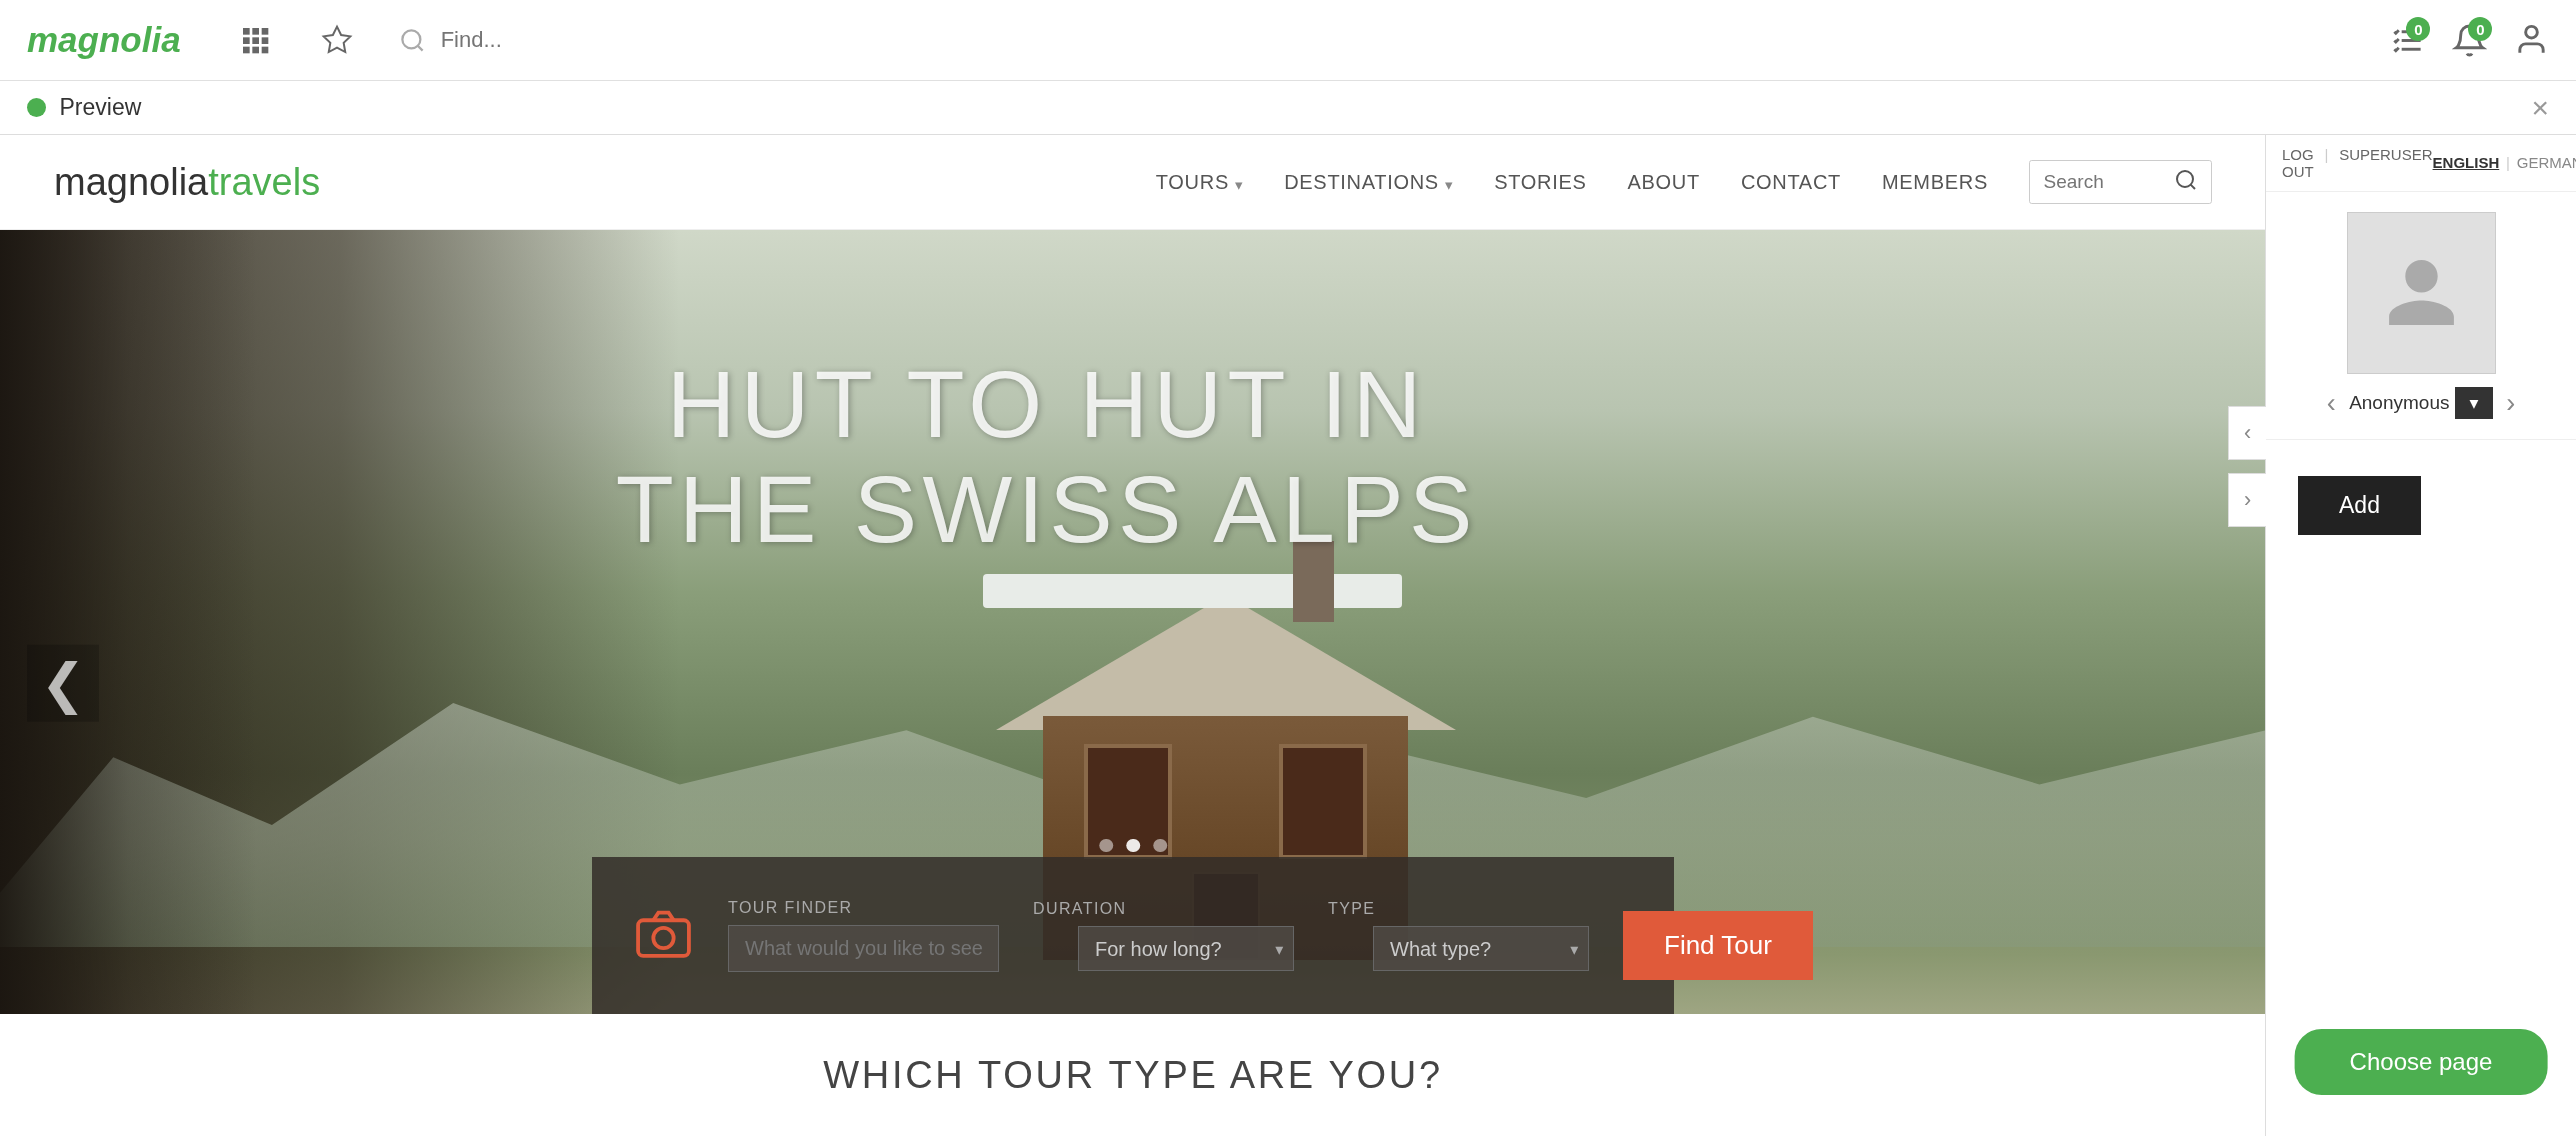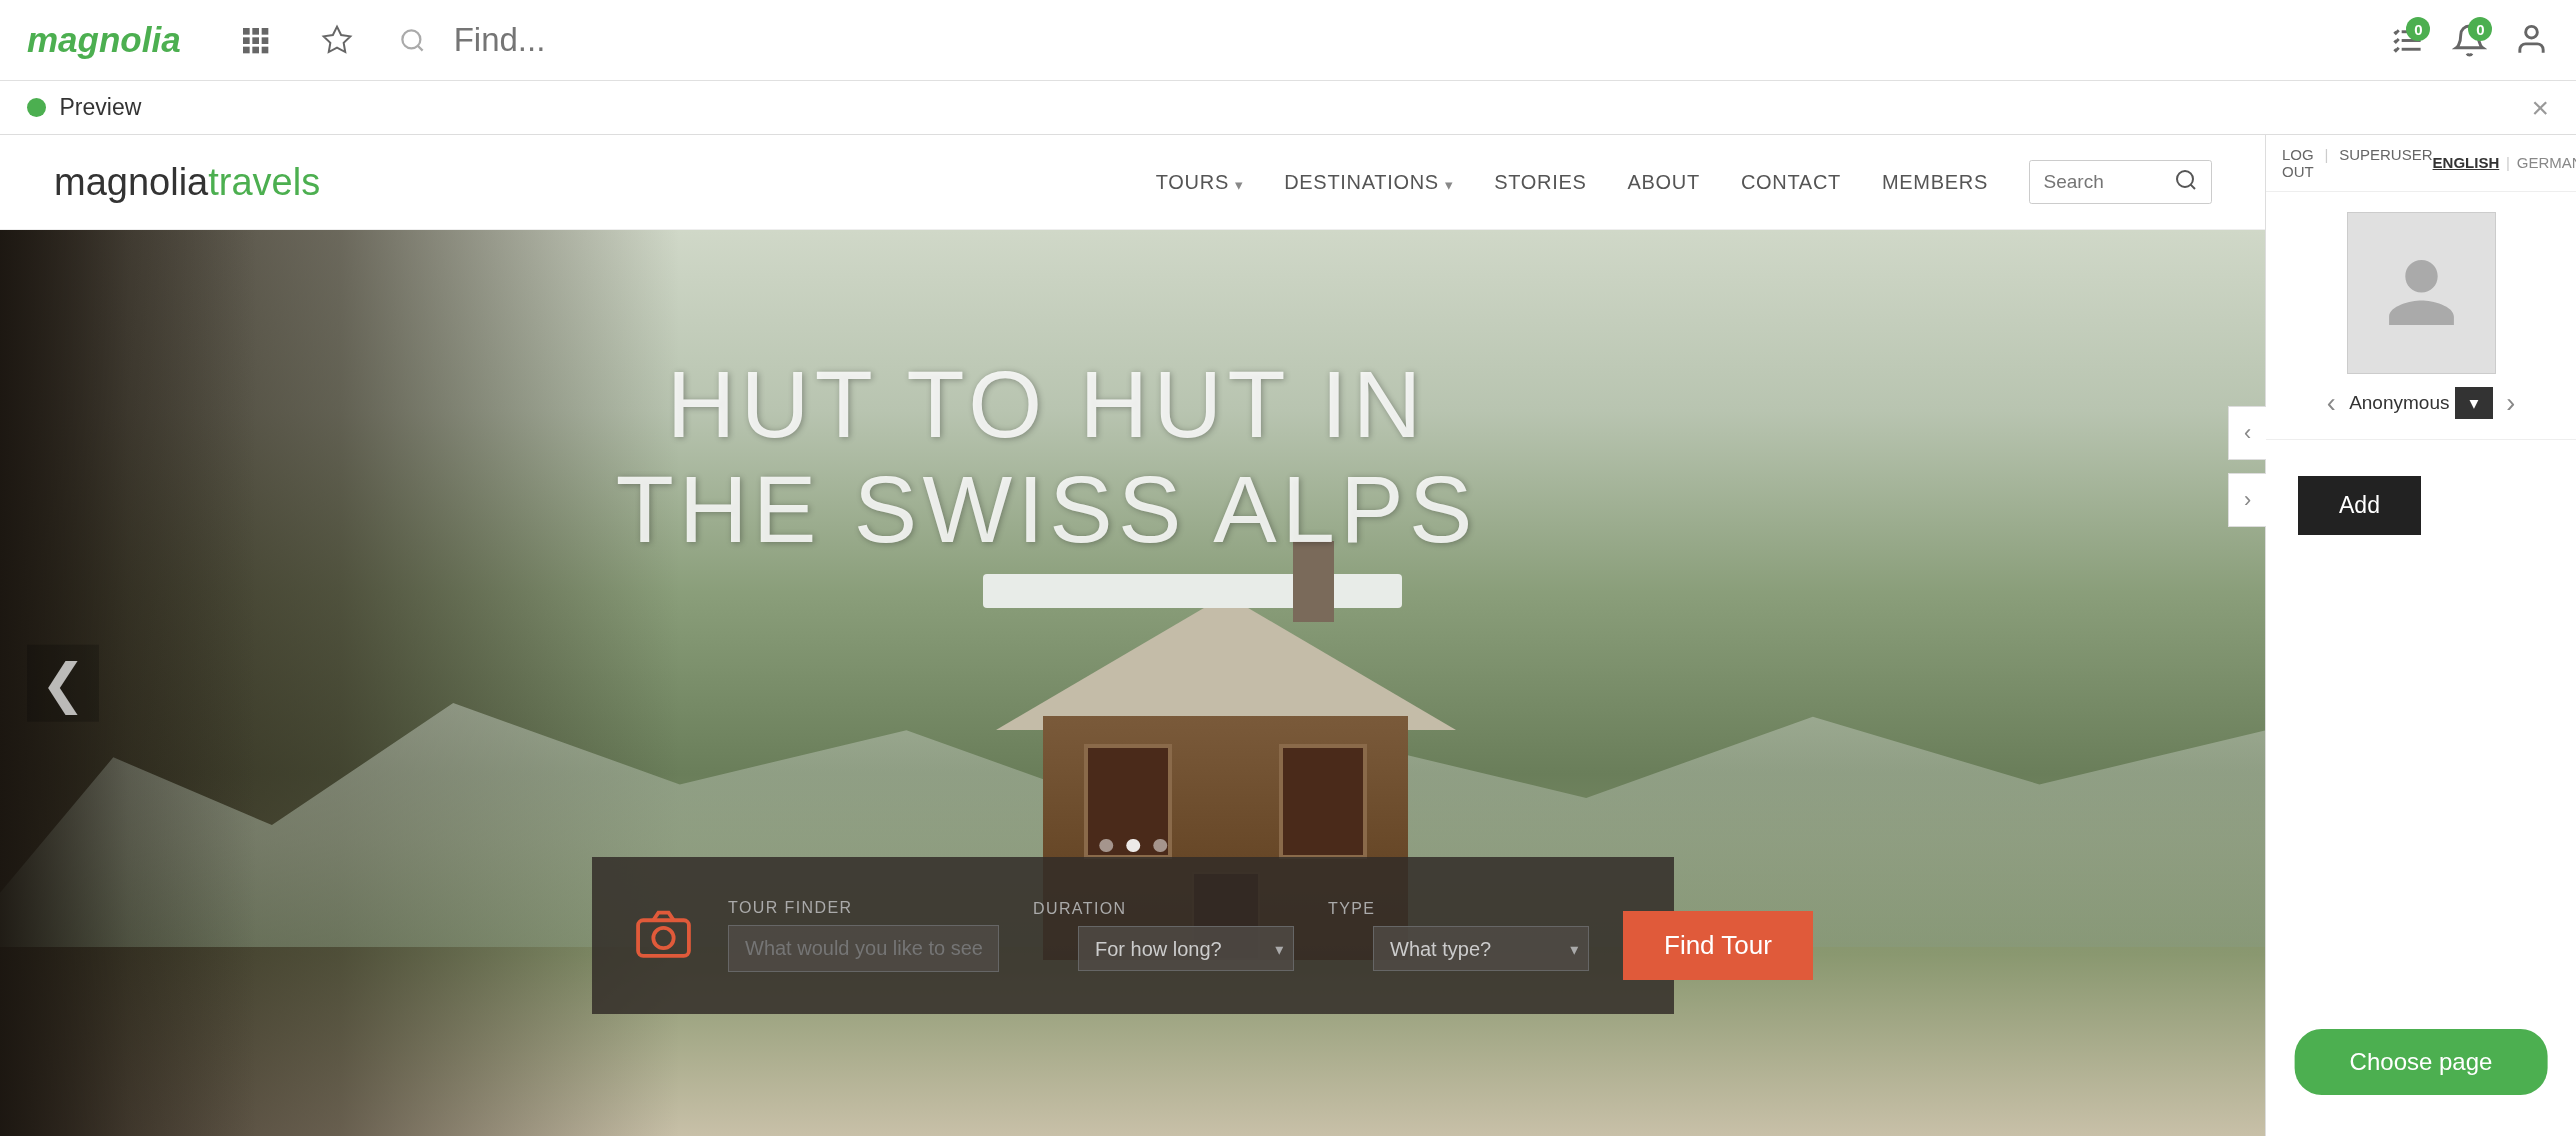--- a/index.html
+++ b/index.html
@@ -486,21 +486,21 @@
       <svg viewBox="0 0 24 24">
           <polygon points="12,2 15.09,8.26 22,9.27 17,14.14 18.18,21.02 12,17.77 5.82,21.02 7,14.14 2,9.27 8.91,8.26" fill="none" stroke="#666" stroke-width="1.5"></polygon>
         </svg>
     </div>
   </div>
   <div class="search-bar">
     <svg width="27" height="27" viewBox="0 0 24 24" fill="none" stroke="#aaa" stroke-width="2">
         <circle cx="11" cy="11" r="8"></circle>
         <line x1="21" y1="21" x2="16.65" y2="16.65"></line>
       </svg>
-    <input type="text" style="border: none; outline: none; font-size: 33px; color: rgb(153, 153, 153); background: transparent; width: 271px; margin-left: 28px;" placeholder="Find...">
+    <input type="text" style="border: none; outline: none; font-size: 22px; color: rgb(153, 153, 153); background: transparent; width: 271px; margin-left: 15px;" placeholder="Find...">
   </div>
   <div class="top-bar-right">
     <div class="badge-icon">
       <svg viewBox="0 0 24 24">
           <line x1="8" y1="6" x2="21" y2="6" stroke="#666" stroke-width="2"></line>
           <line x1="8" y1="12" x2="21" y2="12" stroke="#666" stroke-width="2"></line>
           <line x1="8" y1="18" x2="21" y2="18" stroke="#666" stroke-width="2"></line>
           <polyline points="3,6 4,7 6,5" stroke="#666" stroke-width="2" fill="none"></polyline>
           <polyline points="3,12 4,13 6,11" stroke="#666" stroke-width="2" fill="none"></polyline>
           <polyline points="3,18 4,19 6,17" stroke="#666" stroke-width="2" fill="none"></polyline>
@@ -638,20 +638,23 @@
           <select class="tour-finder-select">
             <option>What type?</option>
           </select>
           <span class="select-arrow">▾</span>
         </div>
       </div>
 
       <button class="find-tour-btn">Find Tour</button>
     </div>
 
+    <div style="position:absolute;bottom:0;left:0;right:0;height:122px;background:#fff;display:flex;align-items:center;justify-content:center;">
+      <div style="font-size:38px;color:#444;letter-spacing:2.7px;text-transform:uppercase;">WHICH TOUR TYPE ARE YOU?</div>
+    </div>
   </div>
 
 </div>
 
 <div class="right-panel">
   <div class="panel-toggle">‹</div>
   <div class="panel-toggle-bottom">›</div>
 
   <div style="display:flex;justify-content:space-between;align-items:center;padding:10.8px 16px;border-bottom:0.7px solid #eee;font-size:15px;color:#666;">
     <div style="display:flex;gap:10.8px;">

